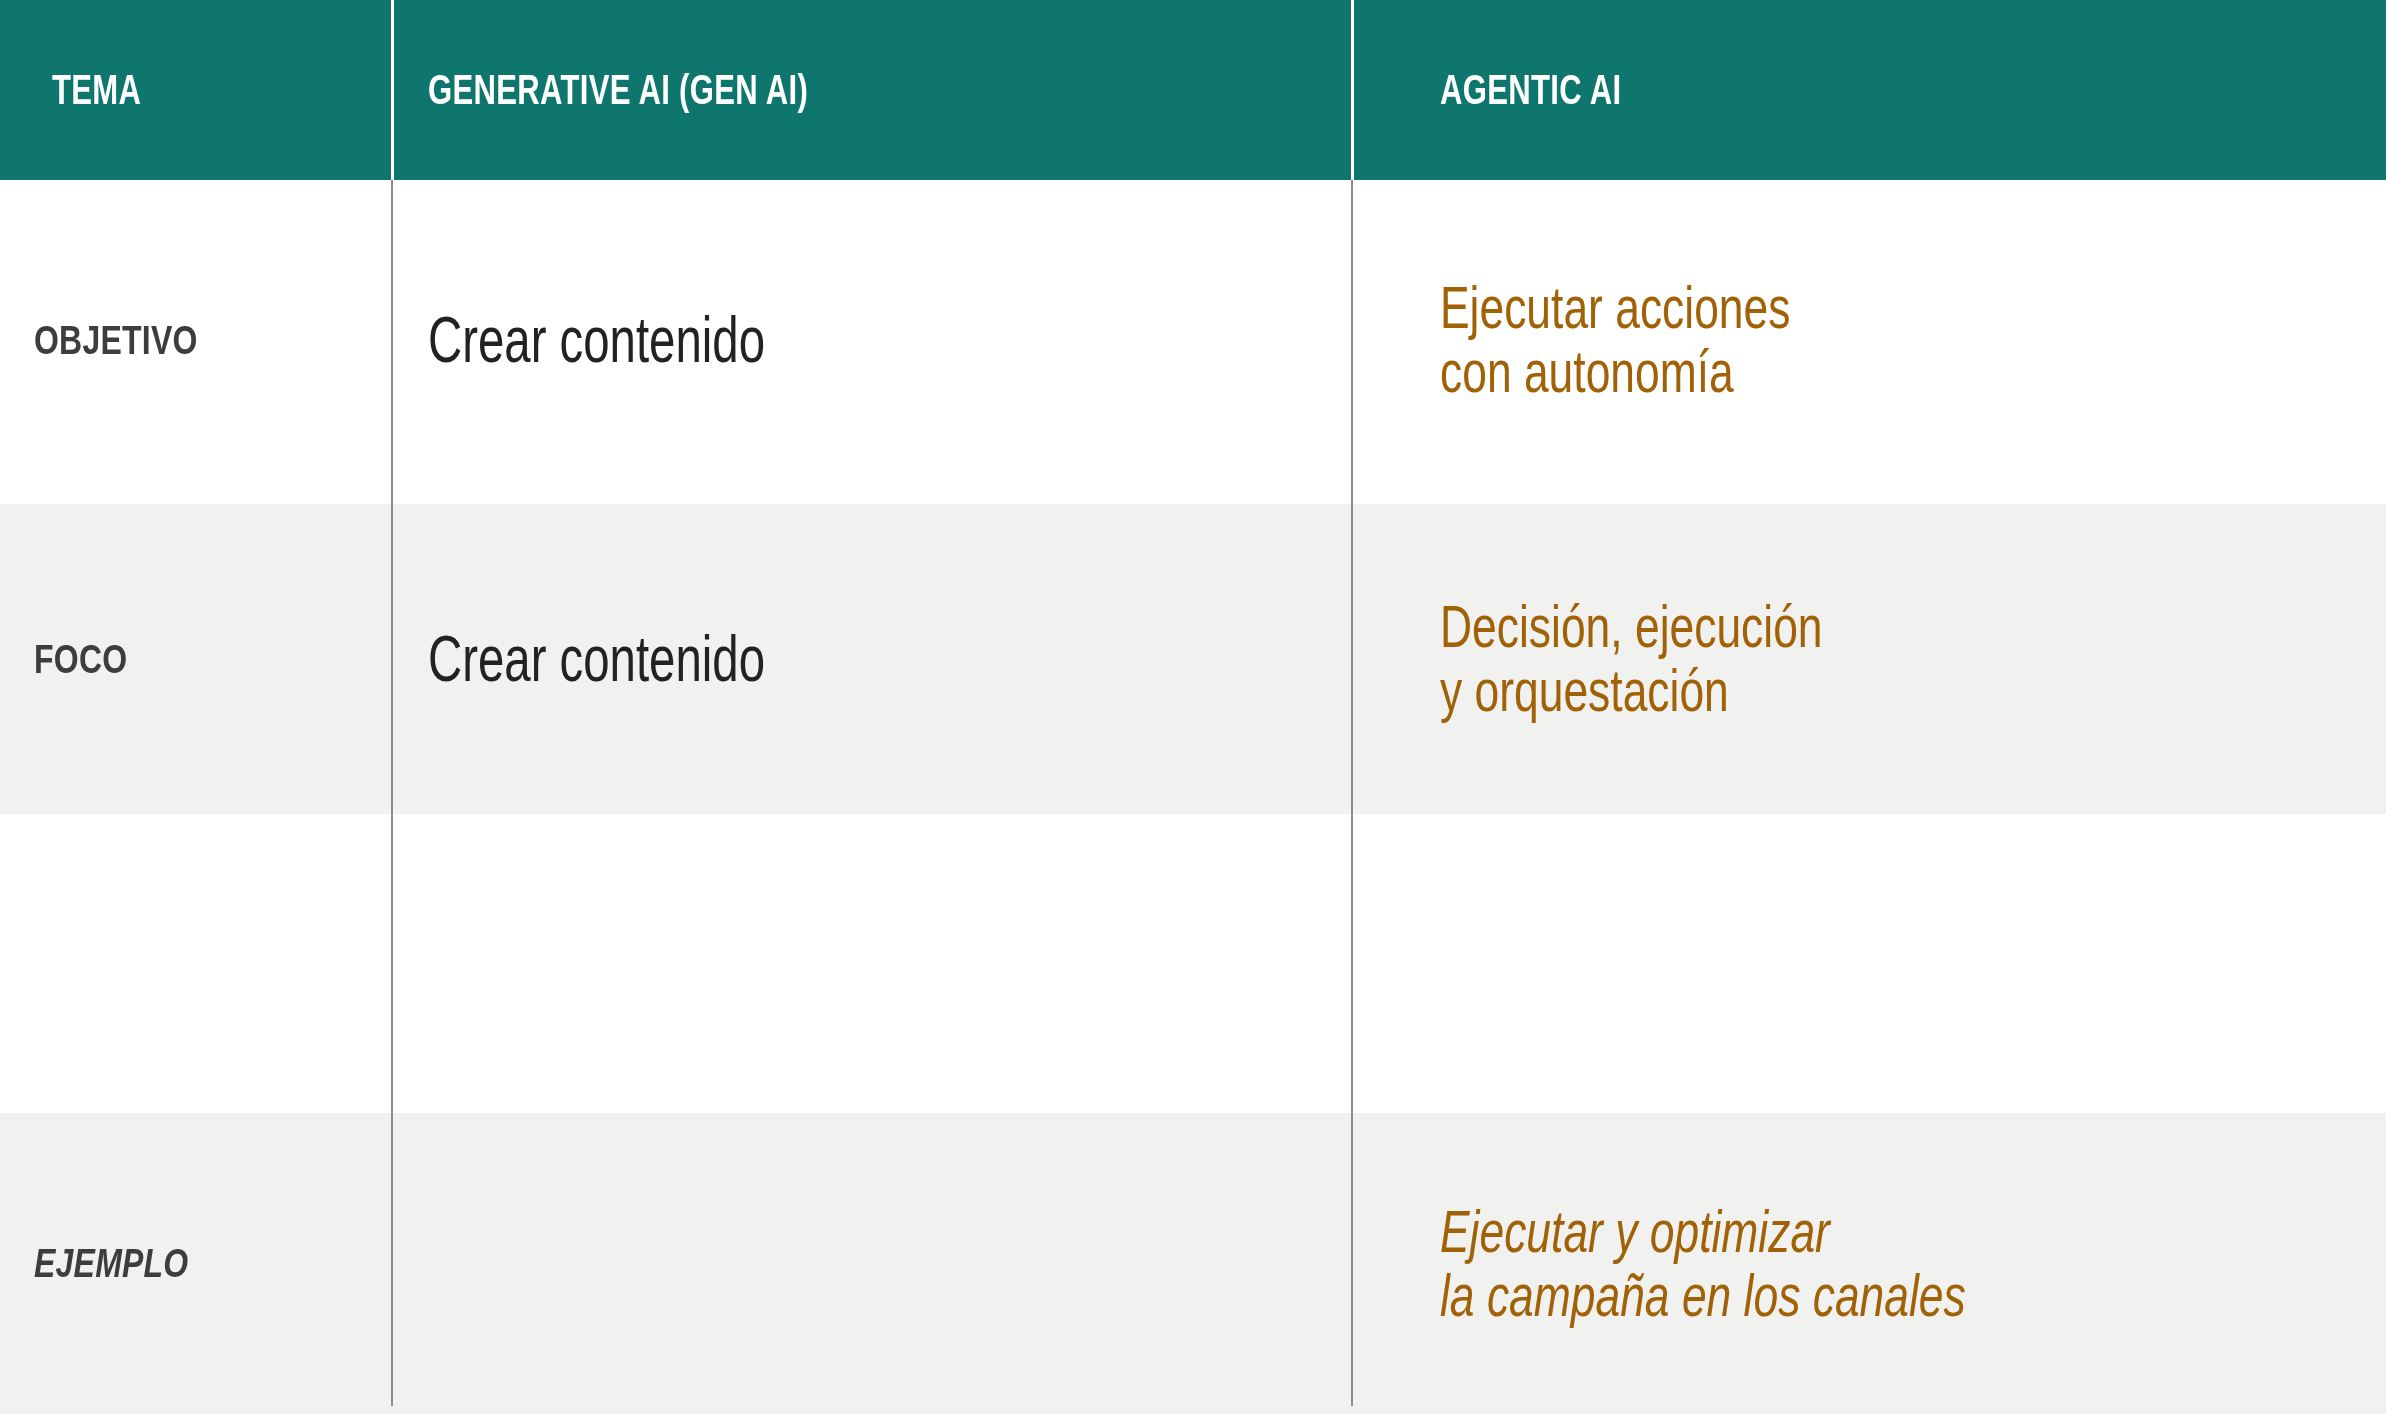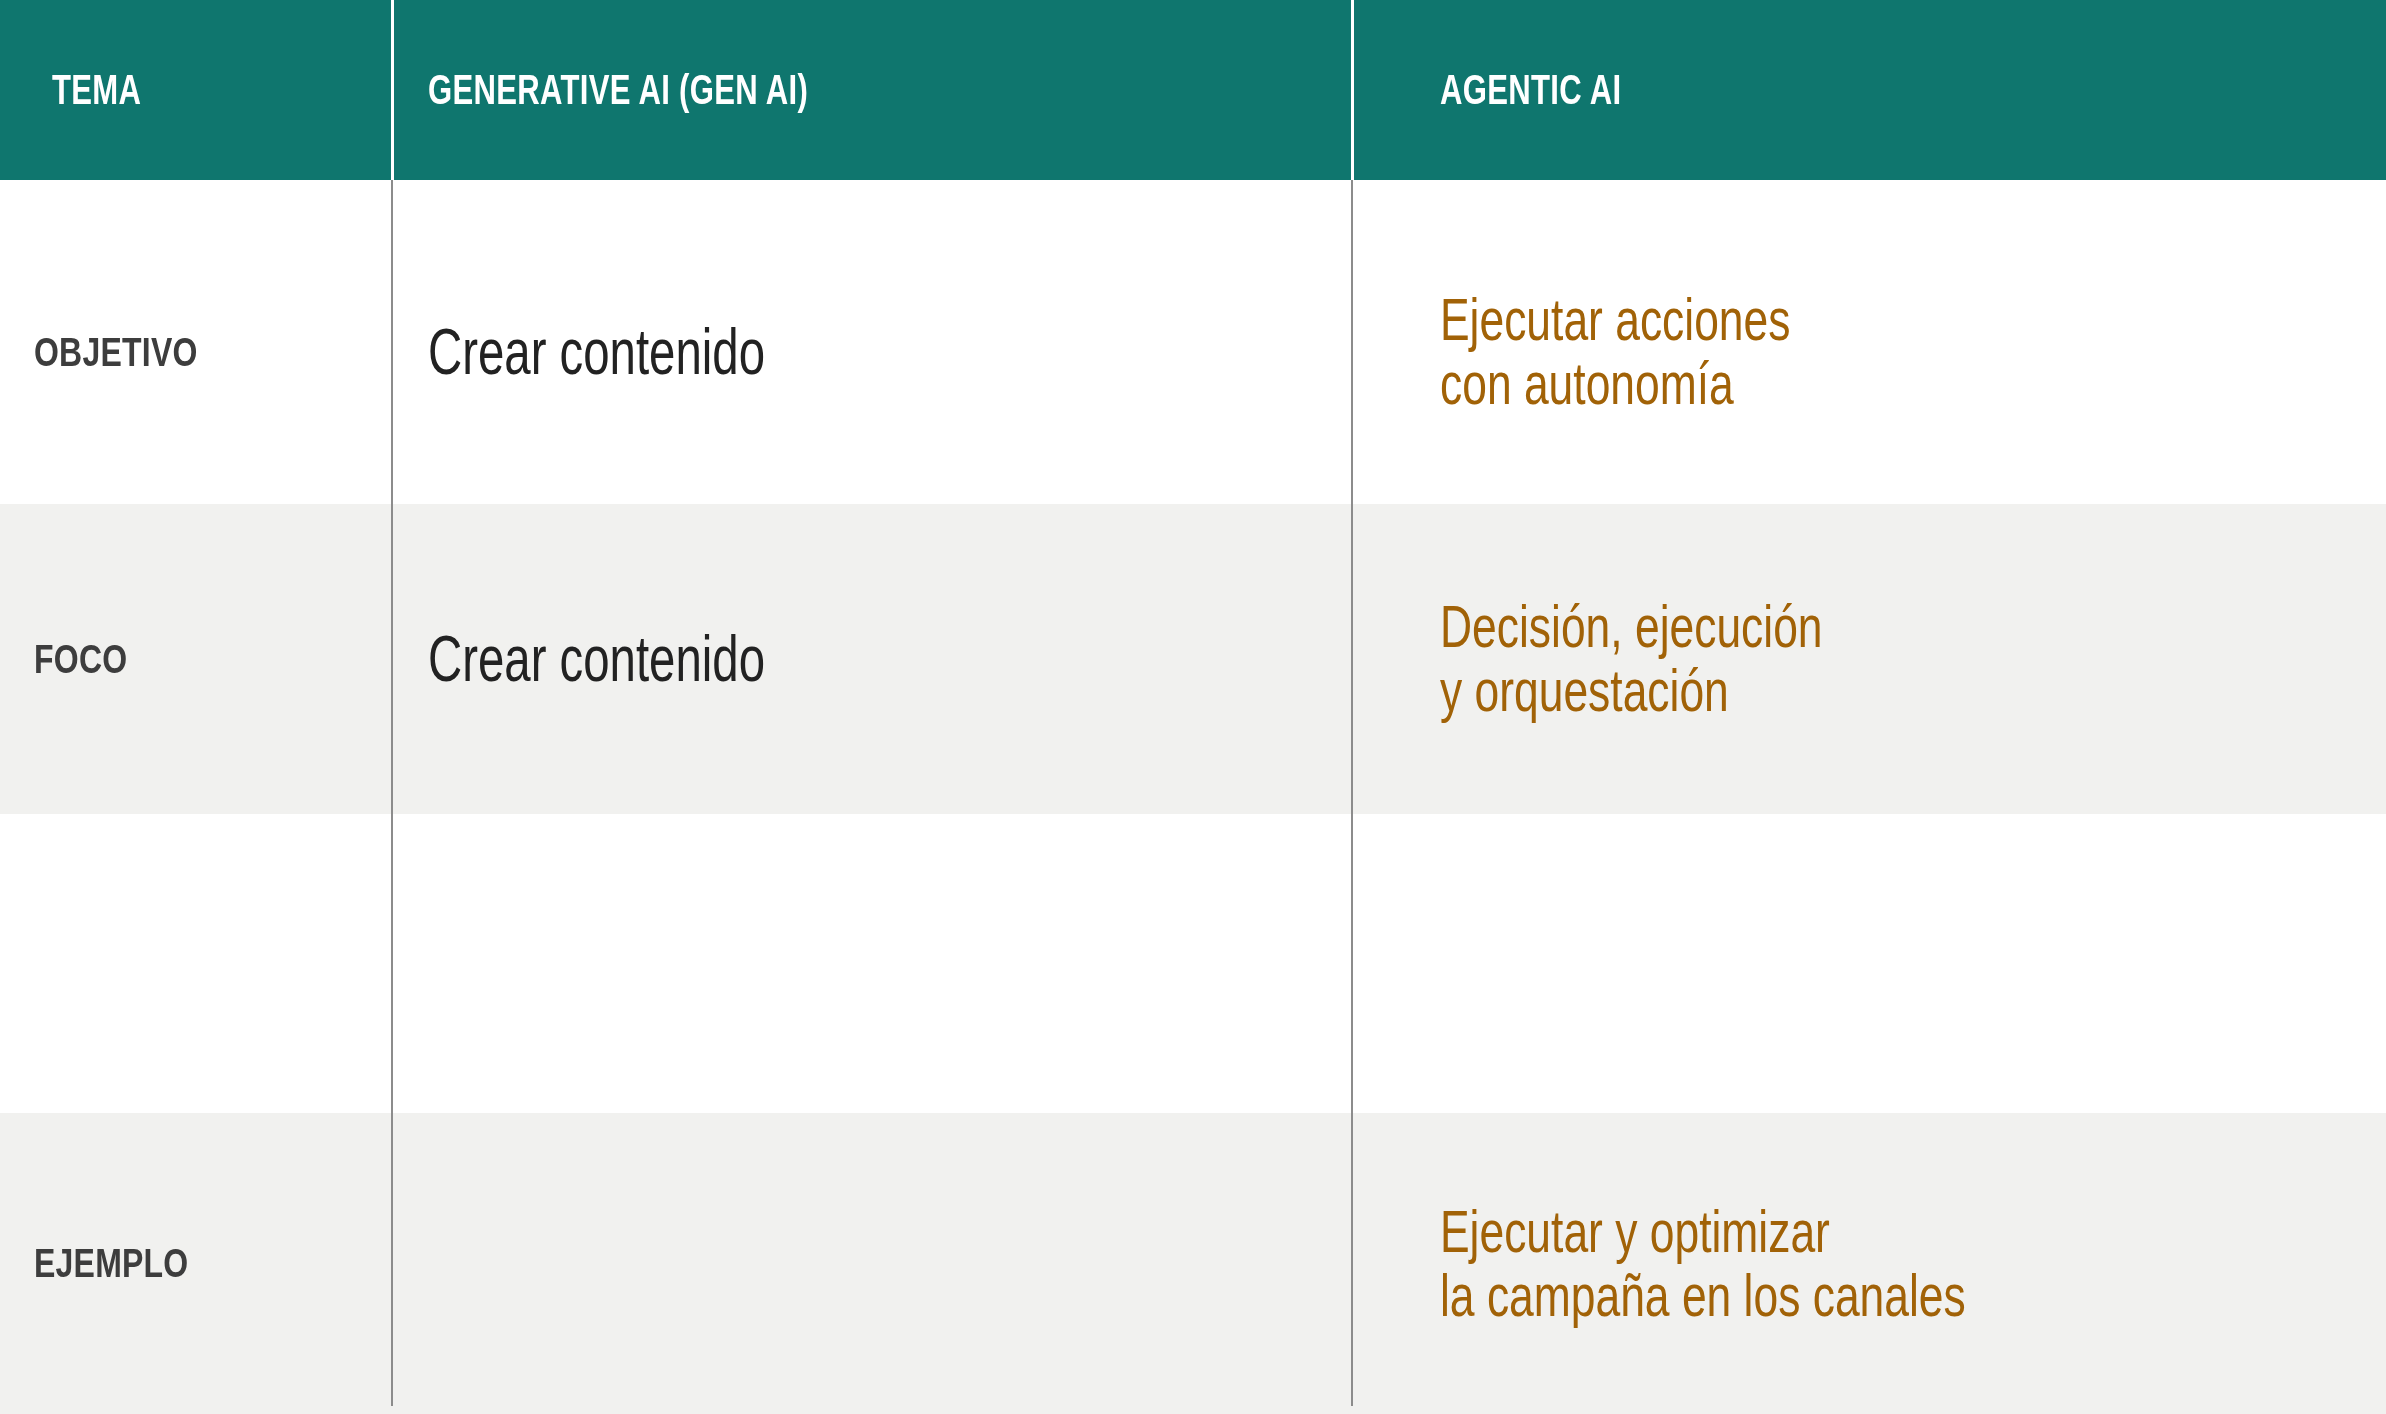--- a/index.html
+++ b/index.html
@@ -67,24 +67,24 @@
     left: 0;
     top: 180px;
     width: 2386px;
     height: 1234px;
   }
   .table-row {
     position: absolute;
     left: 0;
     width: 2386px;
   }
-  .table-row.r0 { top: 16px;    height: 312px; background: #ffffff; }
+  .table-row.r0 { top: 4px;    height: 312px; background: #ffffff; }
   .table-row.r1 { top: 312px;  height: 310px; background: #f1f1ef; margin-top: 12px; }
   .table-row.r2 { top: 622px;  height: 311px; background: #ffffff; }
-  .table-row.r3 { top: 933px;  height: 301px; background: #f1f1ef; }
+  .table-row.r3 { top: 933px;  height: 301px; background: #f1f1ef; font-style: italic; }
 
   .cell {
     position: absolute;
     display: flex;
     align-items: center;
     height: 100%;
     color: #3a3a3a;
   }
   .cell-topic {
     left: 34px;

